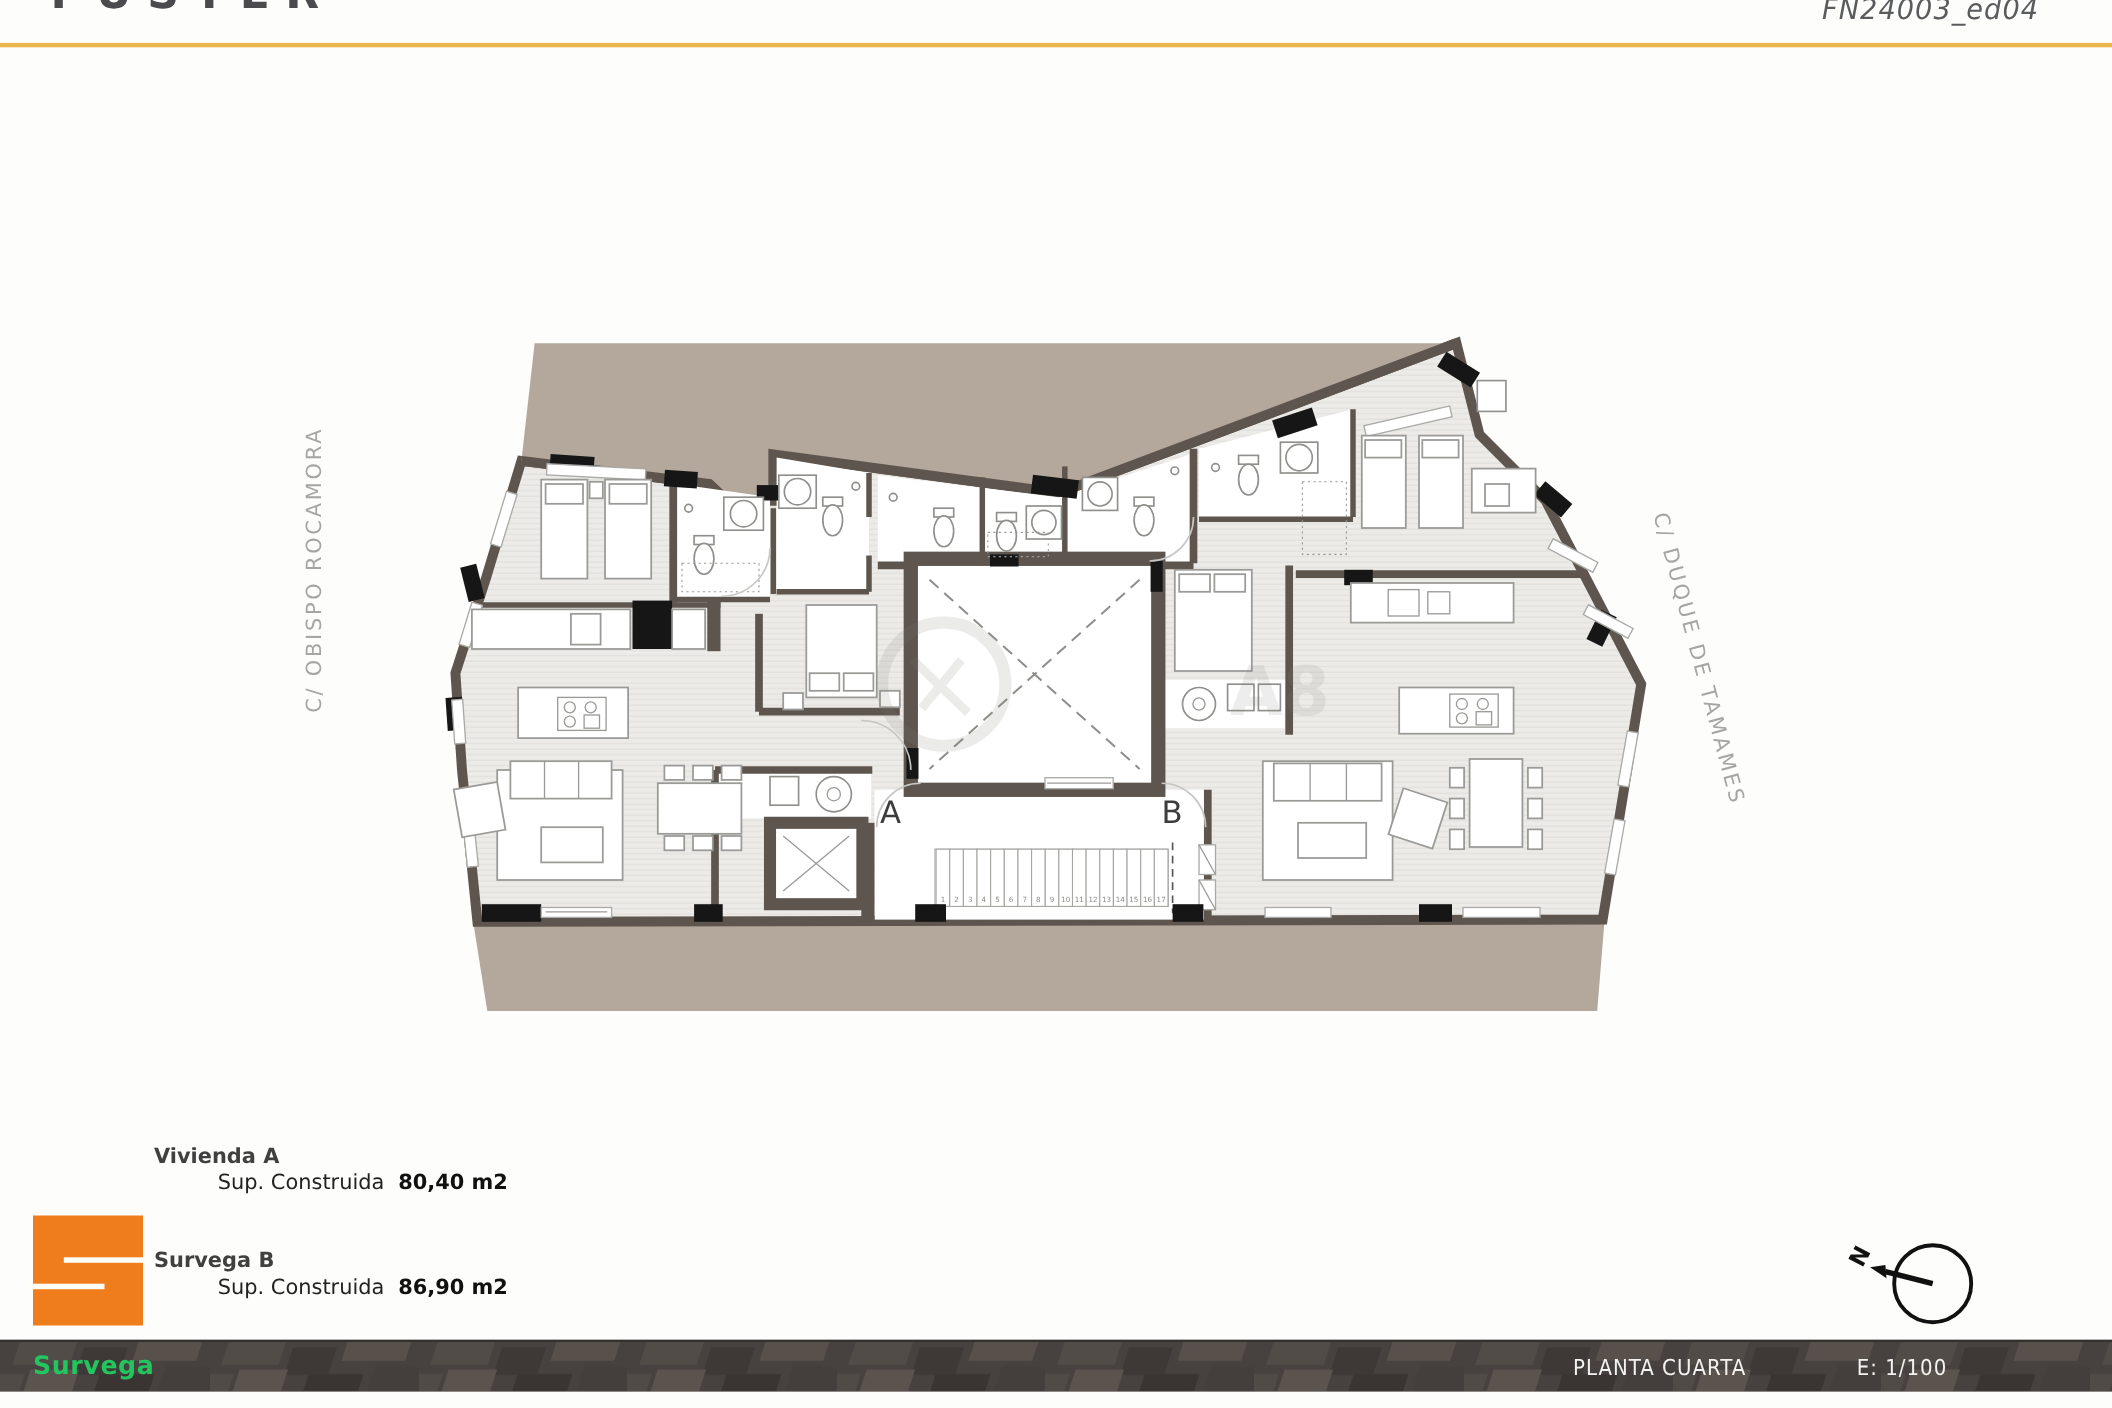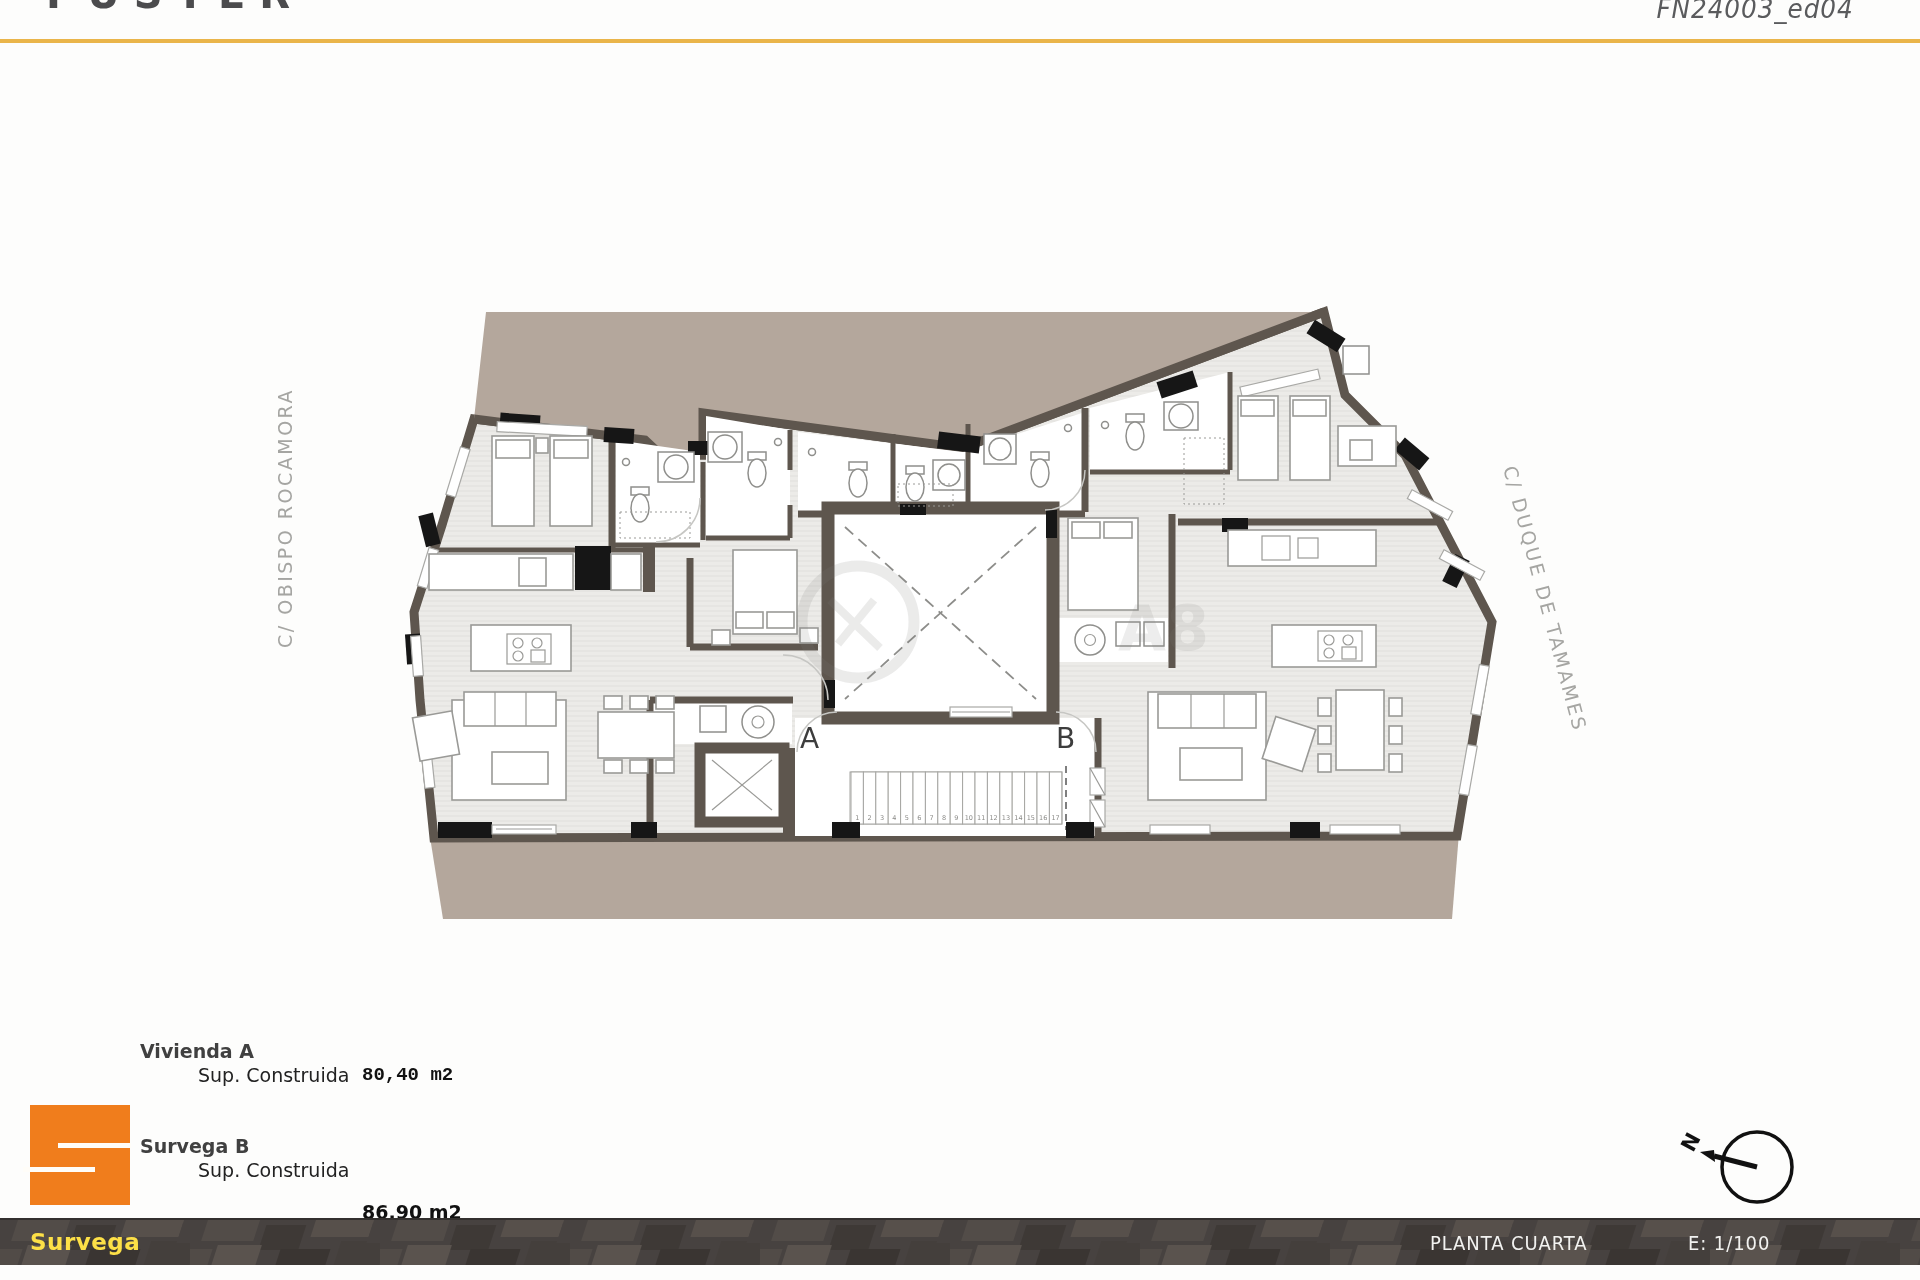--- a/index.html
+++ b/index.html
@@ -46,21 +46,21 @@
   .legend-value{position:absolute;font-size:19px;font-weight:700;color:#111;}
   .logo-square{position:absolute;left:30px;top:1105px;width:100px;height:100px;background:#f07d1c;}
   .logo-bar{position:absolute;background:#fffdf8;height:5px;}
   .logo-bar.b1{left:58px;top:1143px;width:73px;}
   .logo-bar.b2{left:23px;top:1167px;width:72px;}
 
   
   .footer{position:absolute;left:0;top:1218px;width:1920px;height:47px;background:#474240;
           border-top:2px solid #33302e;box-sizing:border-box;}
   .footer svg{position:absolute;left:0;top:0;}
-  .footer-company{position:absolute;left:30px;top:9px;font-size:23px;font-weight:700;color:#fde047;letter-spacing:.5px;}
+  .footer-company{position:absolute;left:30px;top:9px;font-size:23px;font-weight:700;color:#22c55e;letter-spacing:.5px;}
   .footer-sheet{position:absolute;left:1430px;top:11px;font-size:20px;color:#f2f2f0;letter-spacing:1px;
                 transform:scaleX(.9);transform-origin:left top;white-space:nowrap;}
   .footer-scale{position:absolute;left:1688px;top:11px;font-size:20px;color:#f2f2f0;letter-spacing:1px;
                 transform:scaleX(.9);transform-origin:left top;white-space:nowrap;}
 </style>
 </head>
 <body>
 
 <div class="brand-clip">
   <span>FUSTER</span>
@@ -375,24 +375,24 @@
     <circle class="compass-line" cx="1757" cy="1167" r="35" stroke-width="3.5"></circle>
     <line class="compass-line" x1="1757" y1="1167" x2="1714" y2="1156" stroke-width="5"></line>
     <polygon points="1714,1150 1700,1152 1715,1162" fill="#111"></polygon>
     <text class="n-label" x="1685" y="1152" transform="rotate(-62 1690 1146)">N</text>
   </g>
 </svg>
 
 <div>
   <div class="legend-name" style="left:140px;top:1040px;">Vivienda A</div>
   <div class="legend-metric" style="left:198px;top:1064px;">Sup. Construida</div>
-  <div class="legend-value" style="left:362px;top:1064px;font-family:Liberation Mono, monospace;">80,40 m2</div>
+  <div class="legend-value" style="left:362px;top:1064px;">80,40 m2</div>
   <div class="legend-name" style="left:140px;top:1135px;">Survega B</div>
   <div class="legend-metric" style="left:198px;top:1159px;">Sup. Construida</div>
-  <div class="legend-value" style="left:362px;top:1201px;">86,90 m2</div>
+  <div class="legend-value" style="left:362px;top:1159px;">86,90 m2</div>
   <div class="logo-square"></div>
   <div class="logo-bar b1"></div>
   <div class="logo-bar b2"></div>
 </div>
 
 <div class="footer">
   <svg width="1920" height="45" viewBox="0 0 1920 45">
     <defs>
       <pattern id="camo" width="190" height="45" patternUnits="userSpaceOnUse">
         <rect width="190" height="45" fill="#474240"></rect>

